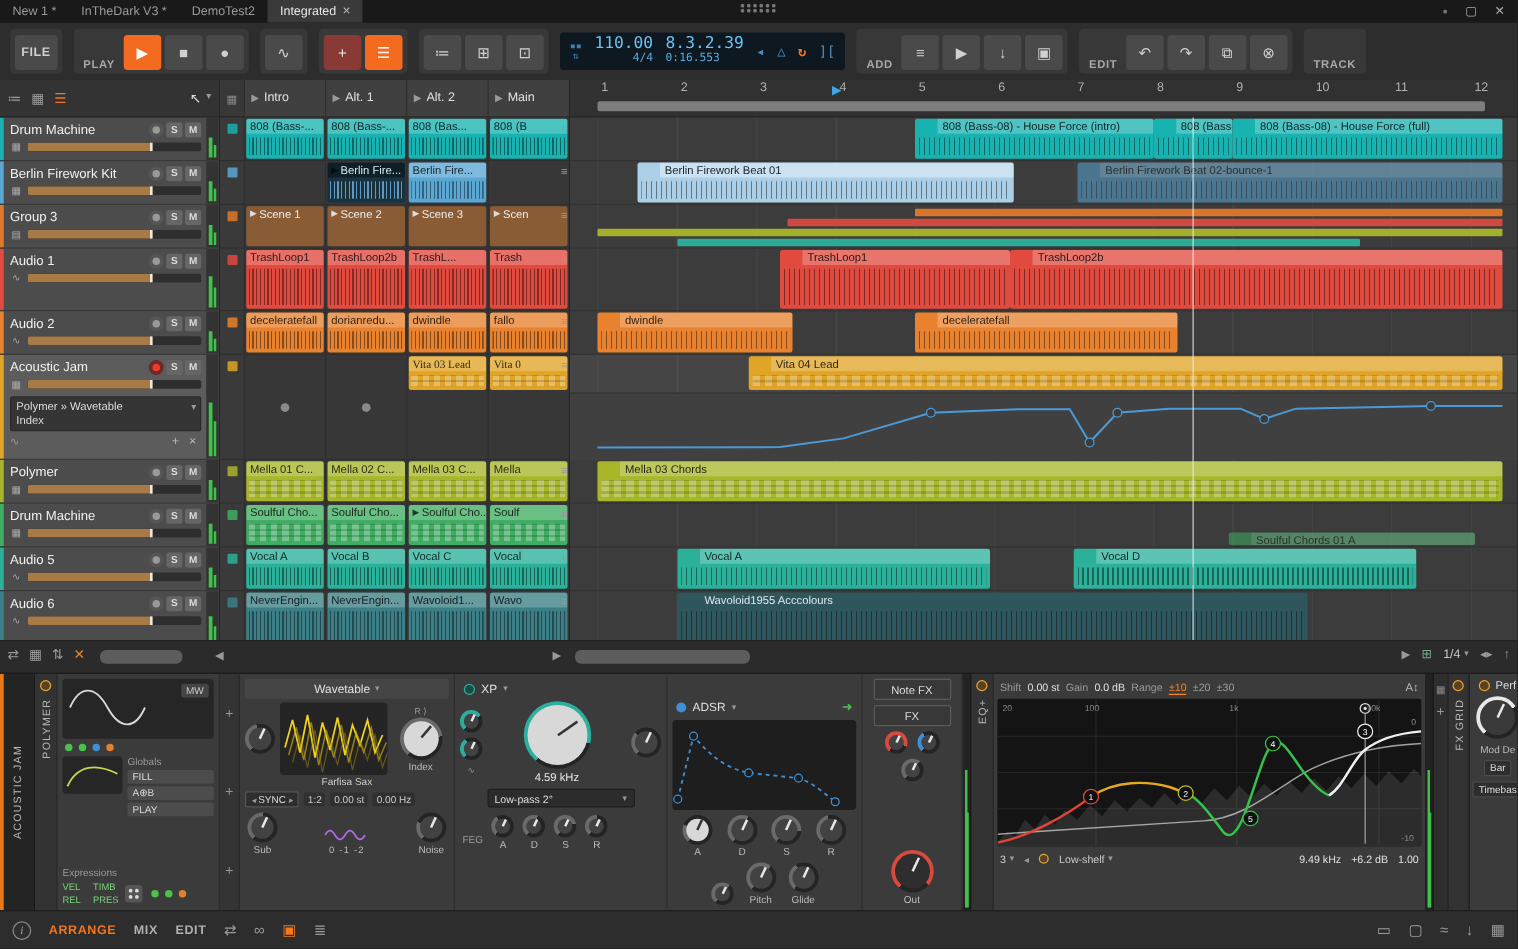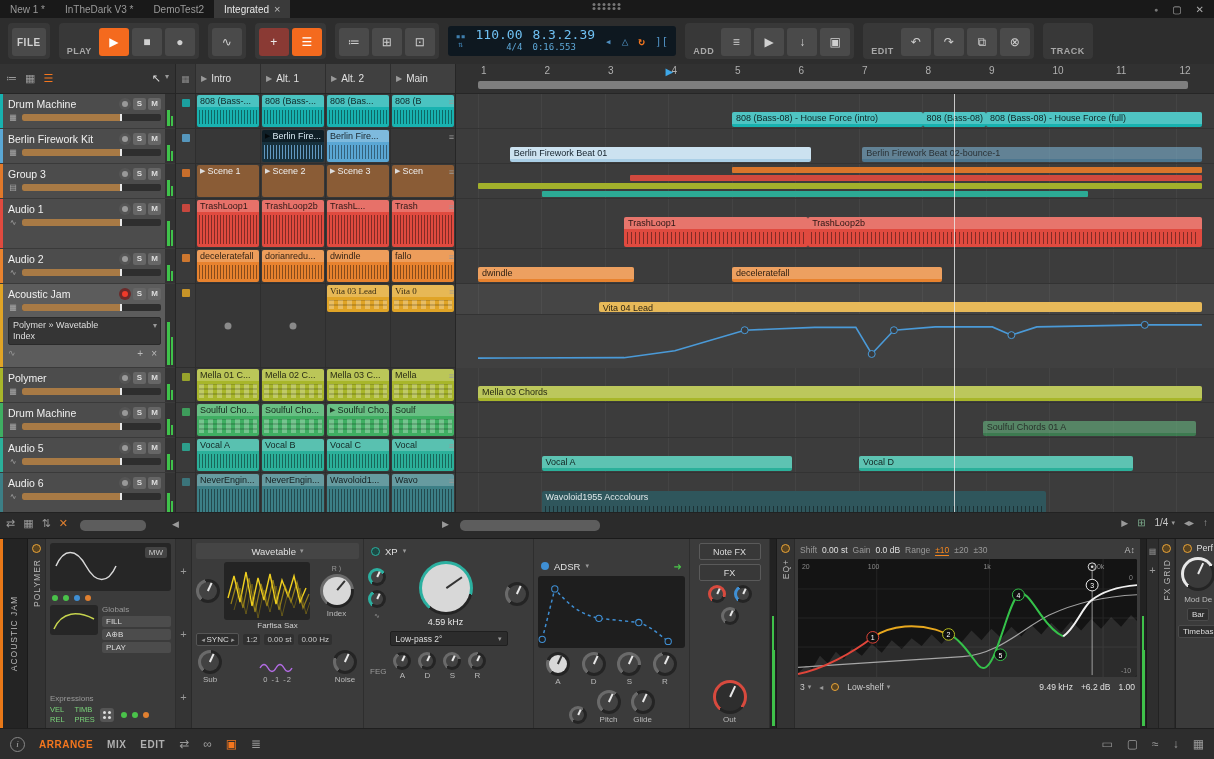--- a/index.html
+++ b/index.html
@@ -103,21 +103,21 @@
   #ruler { height:30px; border-bottom:1px solid #262626; background:#313131; position:relative; }
   .bar-num { position:absolute; top:1px; font-size:10px; color:#b0b0b0; }
   #ruler-strip { position:absolute; left:22px; right:26px; top:17px; height:8px; background:#7e7e7e; border-radius:2px; }
   #ruler-marker { position:absolute; top:2px; font-size:10px; color:#3ea7e8; z-index:4; }
   #arranger-rows { position:absolute; left:0; right:0; top:30px; bottom:0; display:flex; flex-direction:column; }
   .arow { position:relative; border-bottom:1px solid #333; flex:none;
     background-image:repeating-linear-gradient(90deg, rgba(255,255,255,.045) 0 1px, transparent 1px 63.5px);
     background-position:22px 0; }
   .arow.selected { background-color:#454545; }
   .alane { position:relative; overflow:hidden; }
-  .aclip { position:absolute; top:18px; bottom:2px; border-radius:2px; background:var(--c); overflow:hidden; }
+  .aclip { position:absolute; top:1px; bottom:2px; border-radius:2px; background:var(--c); overflow:hidden;padding-left:18px; }
   .aclip-head { display:flex; align-items:center; height:12px; padding:0 4px; font-size:9px; color:rgba(0,0,0,.82);
     background:rgba(255,255,255,.24); white-space:nowrap; overflow:hidden; }
   .atex { position:absolute; left:3px; right:3px; top:15px; bottom:3px;
     background:repeating-linear-gradient(90deg, rgba(0,0,0,.42) 0 1px, transparent 1px 4px); }
   .k-notes.aclip .atex { background:
     repeating-linear-gradient(0deg, transparent 0 3px, rgba(0,0,0,.15) 3px 5px),
     repeating-linear-gradient(90deg, rgba(255,255,255,.28) 0 6px, transparent 6px 10px); }
   .aclip.v-light { background:#aacfe6; }
   .aclip.v-light .aclip-head { background:rgba(255,255,255,.4); color:#15222c; }
   .aclip.v-dim { opacity:.55; }
@@ -1108,21 +1108,21 @@
               <div class="aclip k-notes" style="--c: #a8b62a; left: 22px; width: 723.9px;">
                 <div class="aclip-head">
                   <span class="aclip-label">Mella 03 Chords</span>
                 </div>
                 <div class="atex"></div>
               </div>
             </div>
           </div>
           <div class="arow" style="height: 35px;">
             <div class="alane" style="height: 35px;">
-              <div class="aclip k-notes v-dim" style="--c: #3fae62; left: 526.825px; width: 213px;">
+              <div class="aclip k-notes v-dim" style="--c: #3fae62; left: 526.825px; width: 197px; margin-top: 22px;">
                 <div class="aclip-head">
                   <span class="aclip-label">Soulful Chords 01 A</span>
                 </div>
                 <div class="atex"></div>
               </div>
             </div>
           </div>
           <div class="arow" style="height: 35px;">
             <div class="alane" style="height: 35px;">
               <div class="aclip k-audio" style="--c: #2bb09a; left: 85.5px; width: 250.825px;">

